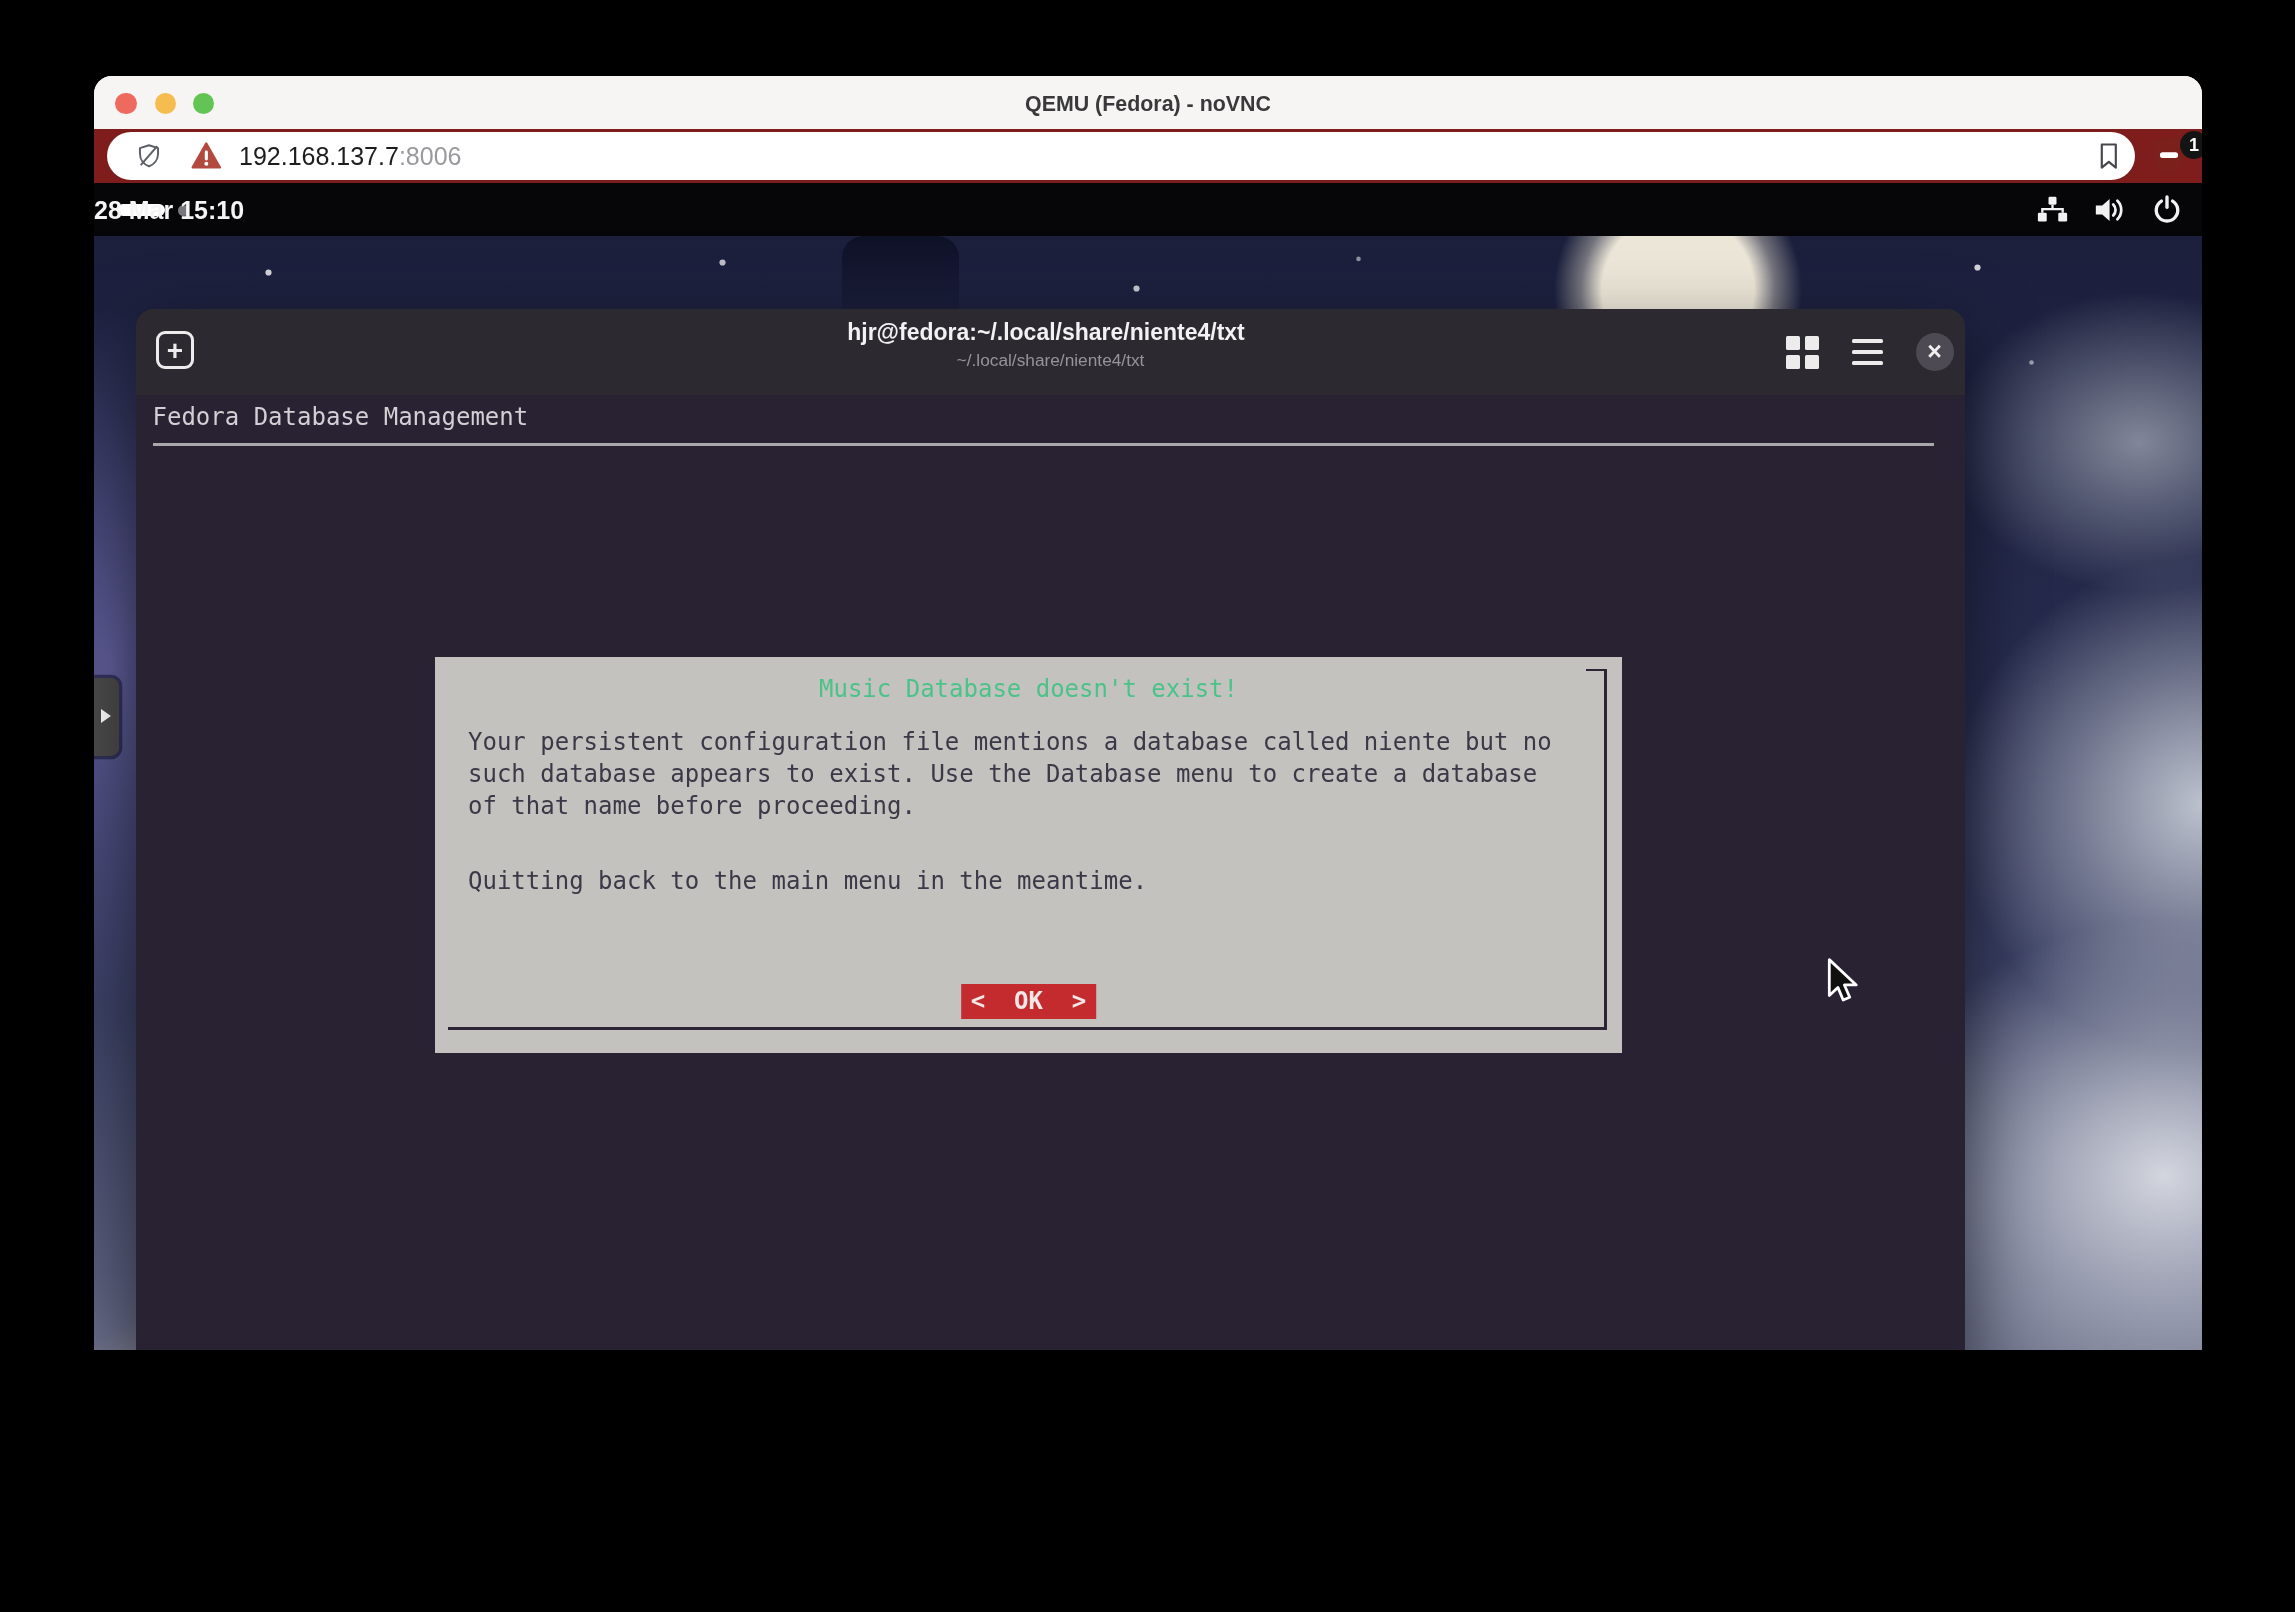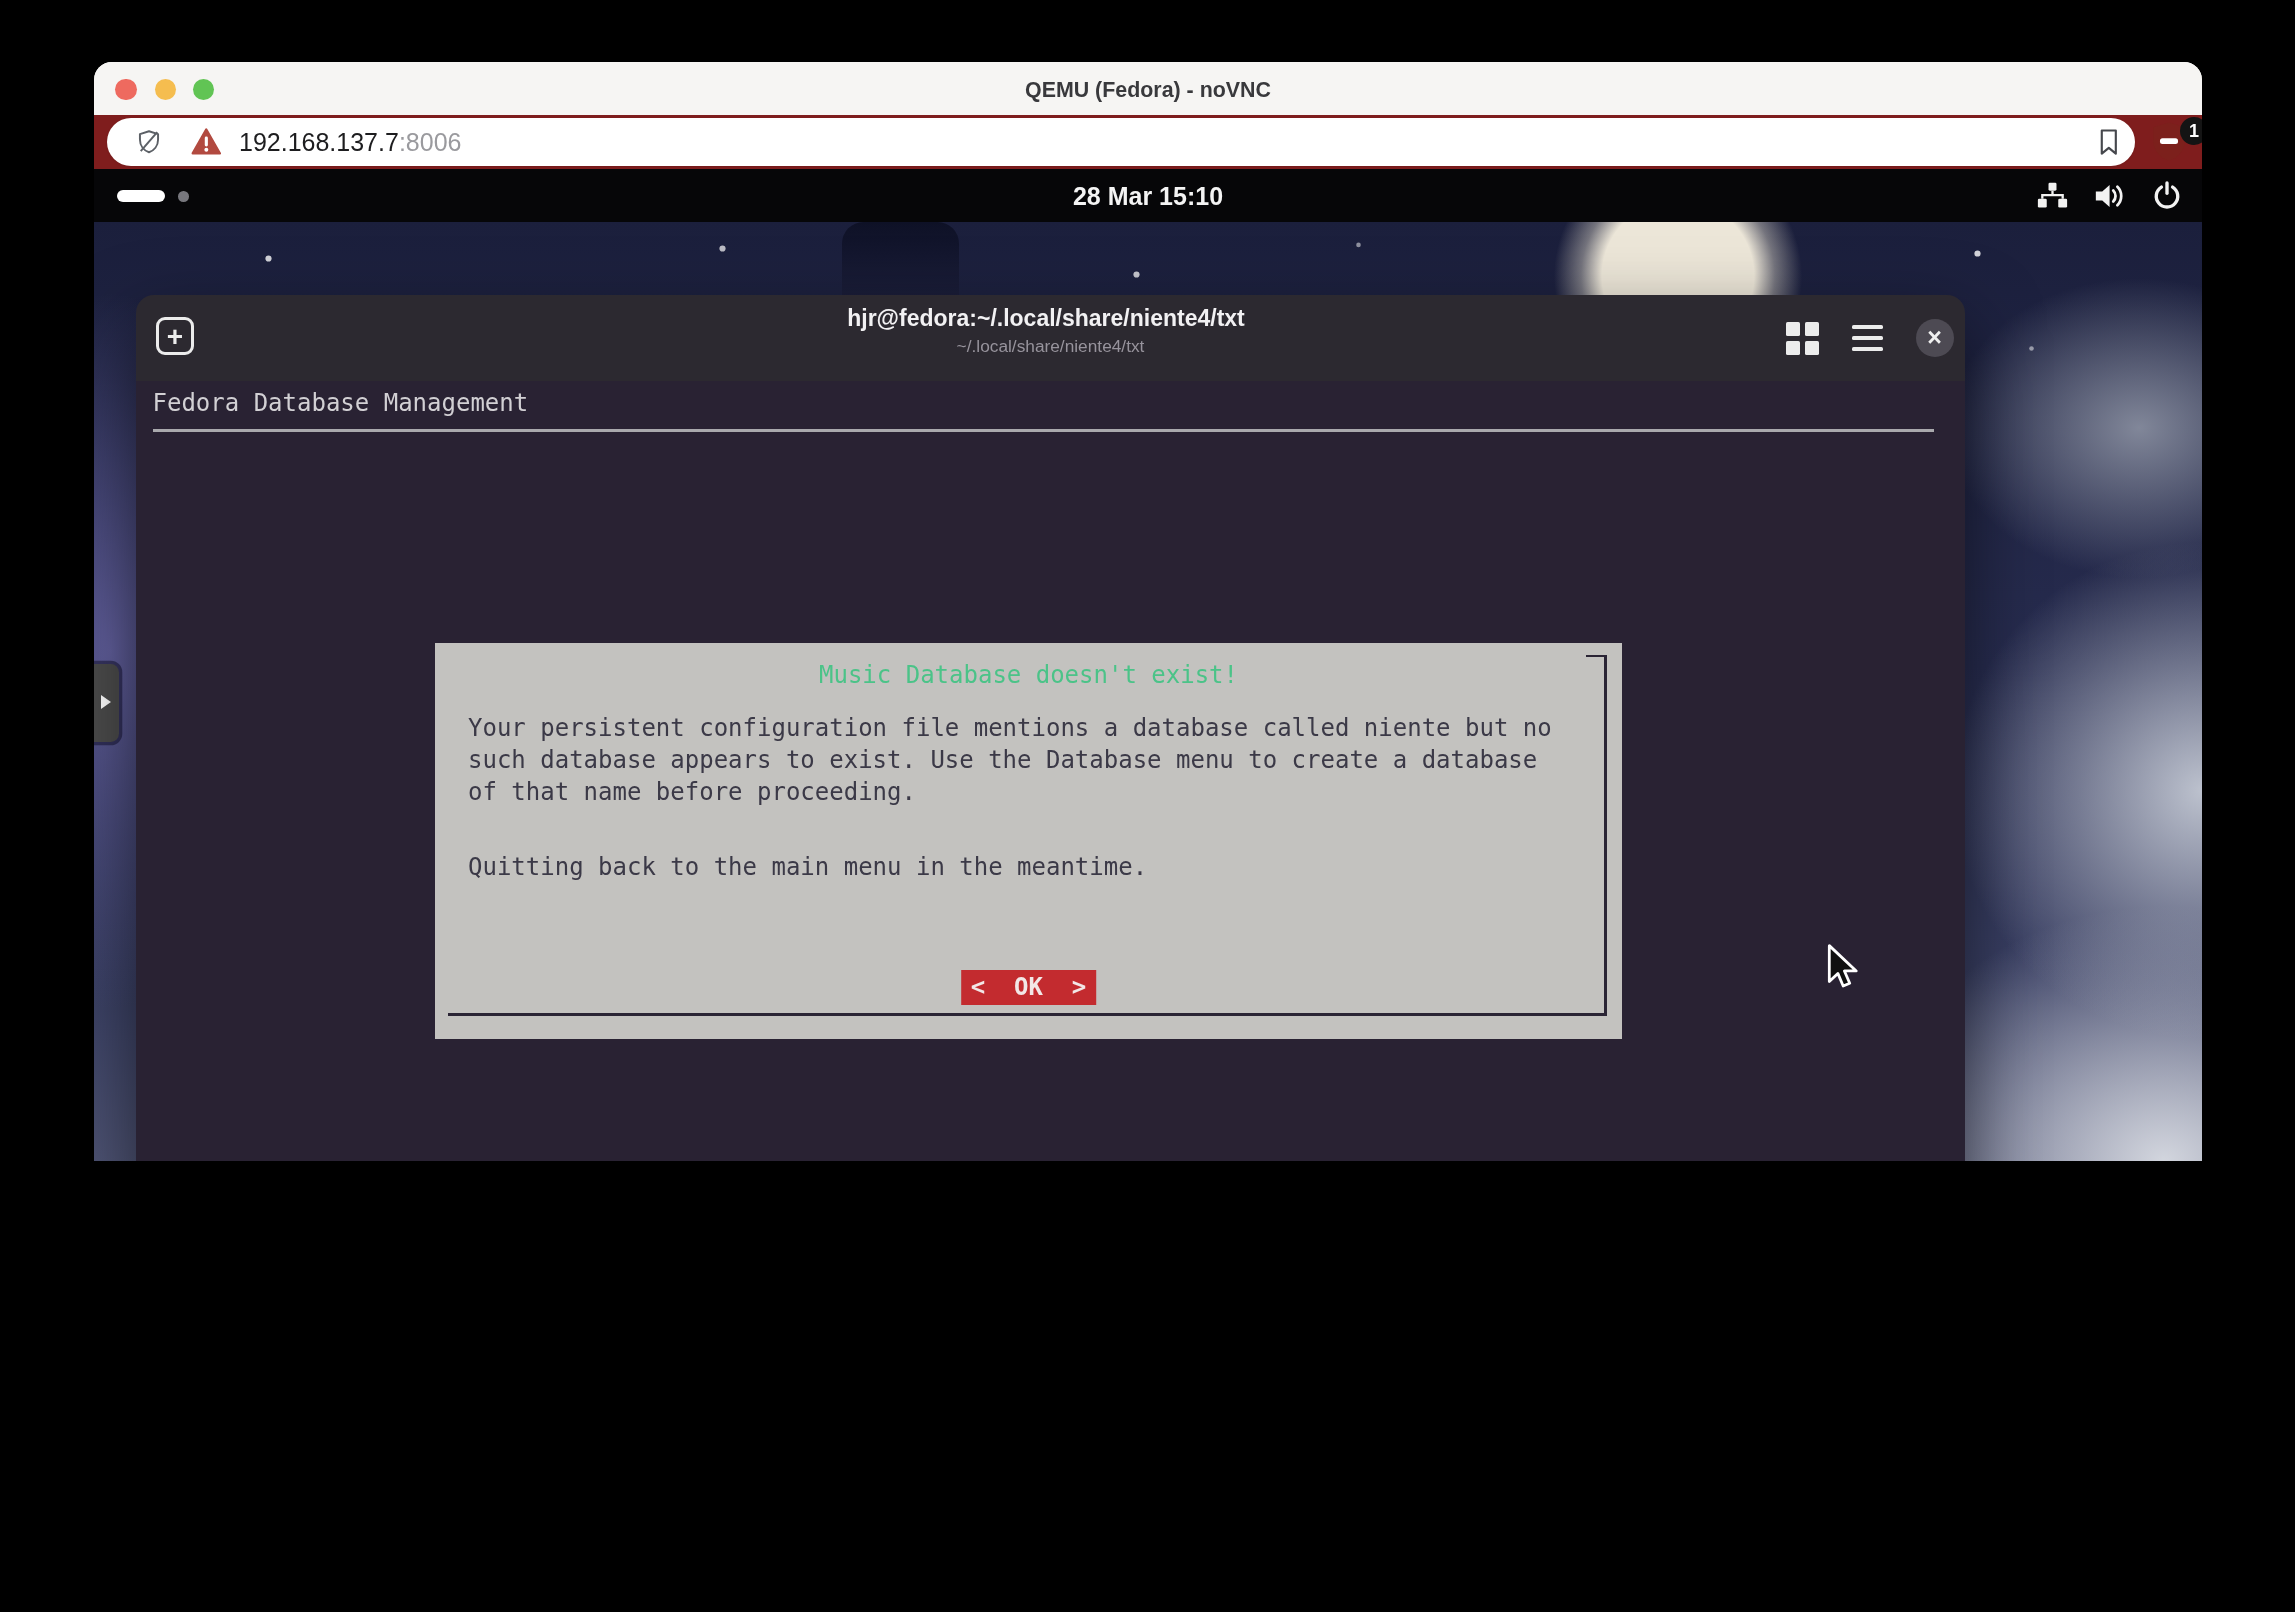--- a/index.html
+++ b/index.html
@@ -1,17 +1,17 @@
 <!DOCTYPE html>
 <html style="font-size:13px"><head>
 <meta charset="utf-8">
 <style>
   * { margin:0; padding:0; box-sizing:border-box; }
   html,body { width:2295px; height:1613px; background:#000; font-family:"Liberation Sans","DejaVu Sans",sans-serif; }
-  #stage { position:relative; width:2295px; height:1161px; overflow:hidden; background:#000; }
+  #stage { position:relative; width:2295px; height:1336px; overflow:hidden; background:#000;margin-top:14px; }
 
   
   #browser-window { position:absolute; left:94px; top:62px; width:2108px; height:1427px;
       border-radius:18px; overflow:hidden; background:#f6f5f3; }
 
   .mac-titlebar { position:relative; height:53px; background:#f6f5f3; }
   .traffic { position:absolute; top:16.5px; width:21.4px; height:21.4px; border-radius:50%; }
   .t-red   { left:21.4px;  background:#ee6a5f; }
   .t-yellow{ left:61px;  background:#f5bd4f; }
   .t-green { left:99px; background:#61c454; }
@@ -27,21 +27,21 @@
   .url-port { color:#9a9a9e; }
   .bookmark-icon { position:absolute; left:1989px; top:10px; }
   .adblock-wrap { position:absolute; left:2056px; top:5px; width:58px; height:48px; }
   .adblock-badge { position:absolute; left:30px; top:-3.3px; width:28px; height:28px; border-radius:50%;
       background:#141414; color:#fff; font-size:18px; font-weight:700; text-align:center; line-height:28px; }
 
   
   .gnome-bar { position:relative; height:53px; background:#060608; }
   .ws-pill { position:absolute; left:23px; top:20.6px; width:48px; height:12.4px; border-radius:6.6px; background:#ffffff; }
   .ws-dot  { position:absolute; left:84px; top:22px; width:10.7px; height:10.7px; border-radius:50%; background:#77777d; }
-  .gnome-clock { position:absolute; left:0; right:0; top:0; height:53px; line-height:54px; text-align:center;
+  .gnome-clock { position:absolute; left:0; right:0; top:0; height:53px; line-height:54px; text-align:left;
       font-size:25px; font-weight:700; color:#f4f4f4; }
   .status-icons { position:absolute; right:21.4px; top:0; height:53px; display:flex; gap:26px; align-items:center; }
 
   
   .desktop { position:absolute; left:0; top:160px; width:2108px; height:1267px; overflow:hidden;
     background:
       radial-gradient(circle at 1584px 54px, #ece6d8 0 76px, rgba(225,219,204,.45) 97px, rgba(225,219,204,0) 124px),
       radial-gradient(ellipse 272px 214px at 2045px 206px, rgba(146,152,168,.85) 0%, rgba(146,152,168,0) 70%),
       radial-gradient(ellipse 355px 355px at 2108px 569px, rgba(196,201,212,.95) 0%, rgba(196,201,212,0) 70%),
       radial-gradient(ellipse 412px 355px at 2070px 940px, rgba(218,221,228,.95) 0%, rgba(218,221,228,0) 72%),

